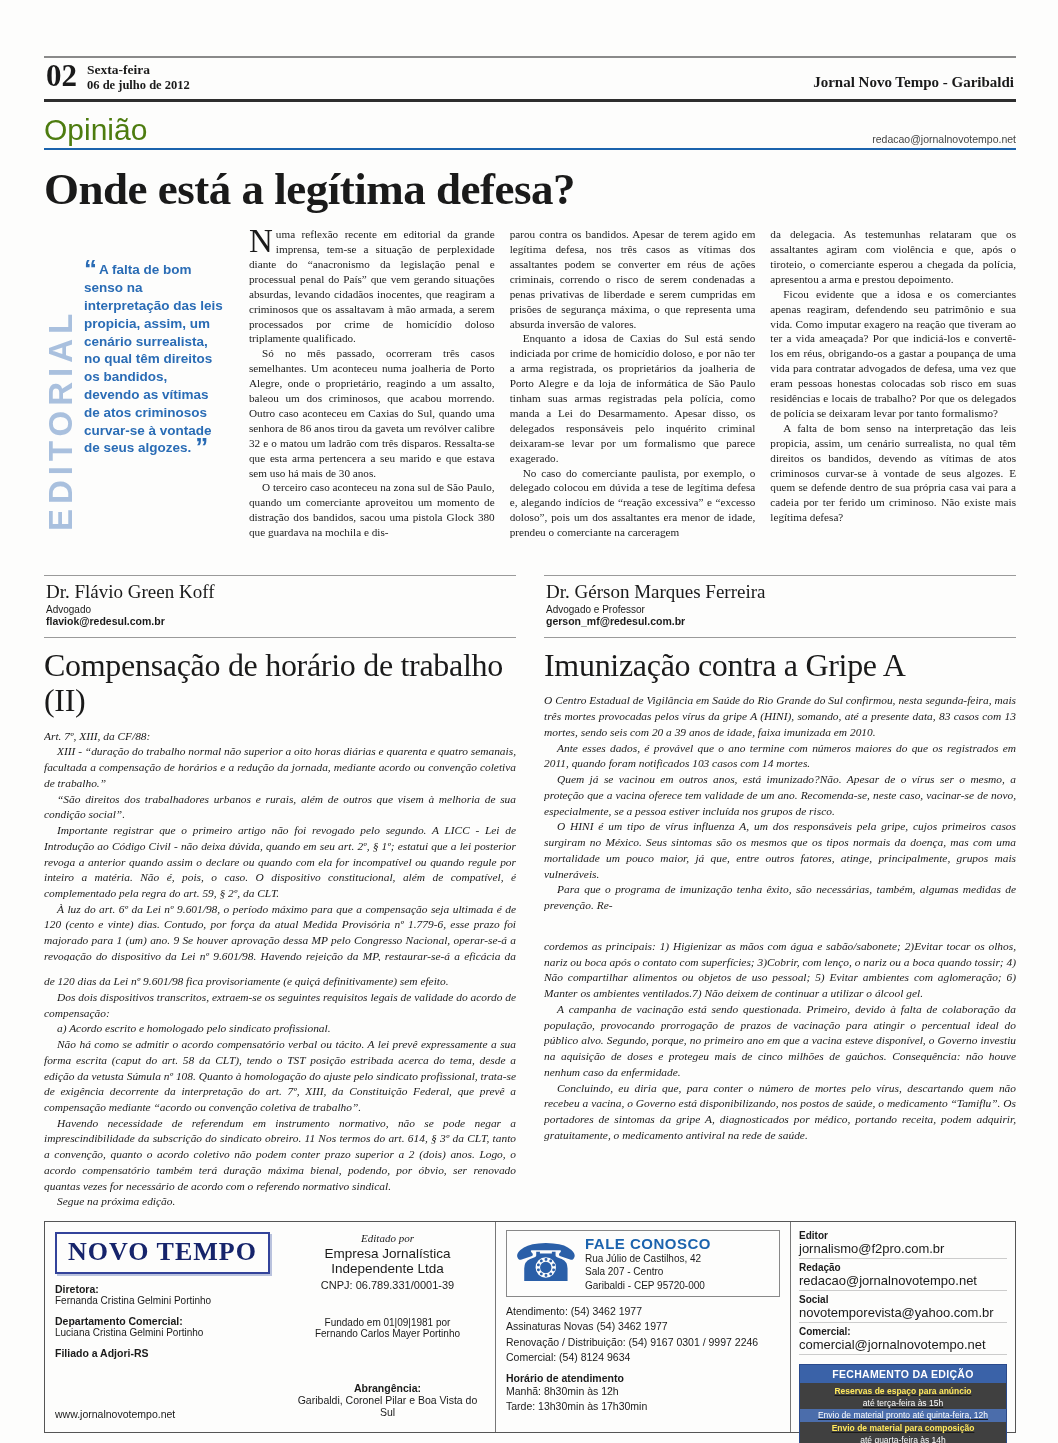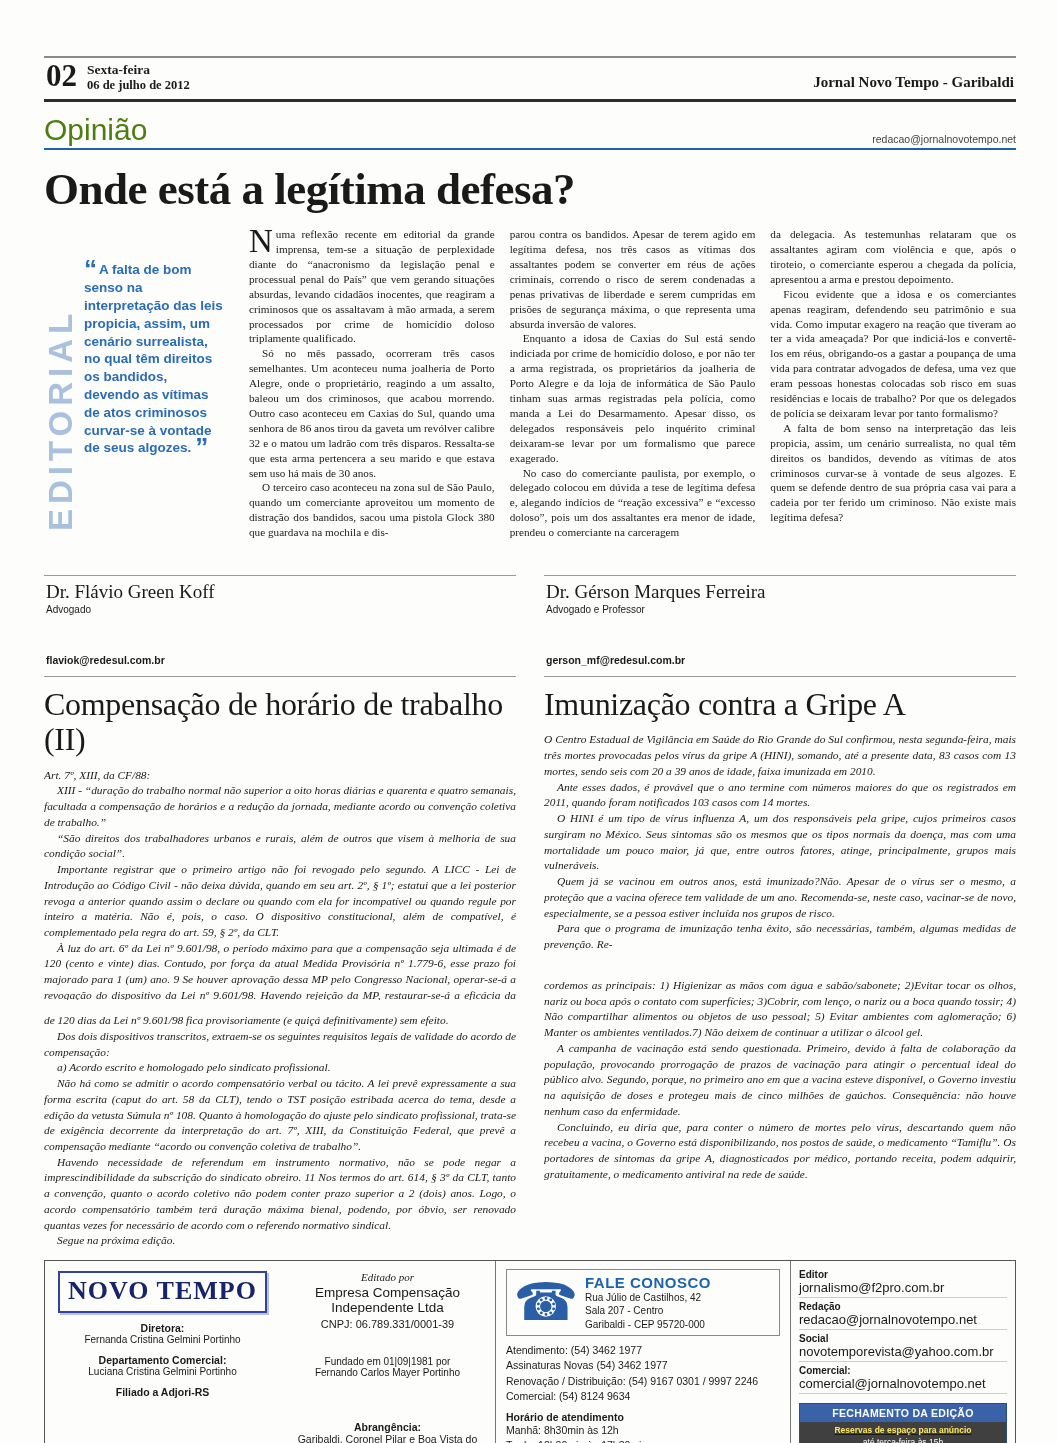--- a/index.html
+++ b/index.html
@@ -41,32 +41,32 @@
   .body-col p { text-indent: 13px; }
   .body-col p:first-child { text-indent: 0; }
   .dropcap p:first-child::first-letter { font-size: 33px; float:left;
     line-height: .83; padding: 1px 3px 0 0; }
   
   .bylines-row { display:flex; gap: 28px; margin-top: 12px; }
   .byline { flex:1; border-top: 1px solid #9a9a9a; border-bottom: 1px solid #9a9a9a;
     padding: 5px 2px 10px; }
   .byline-name { font-size: 19px; }
   .byline-role { font-family:"Liberation Sans",sans-serif; font-size: 10px; margin-top:1px; }
-  .byline-email { font-family:"Liberation Sans",sans-serif; font-size: 10.5px; font-weight:bold;margin-top:39px; }
+  .byline-email { font-family:"Liberation Sans",sans-serif; font-size: 10.5px; font-weight:bold; }
   
   .articles-row { display:flex; gap: 28px; margin-top: 10px; }
   .article { flex:1; }
   .article-headline { font-size: 32px; font-weight: normal; letter-spacing:-.3px;
     margin-bottom: 10px; line-height:1.1; }
   .article-body { display:flex; gap: 13px; height: 478px; overflow:hidden;flex-direction:column; }
   .article-body .body-col { font-style: italic; font-size: 11.4px; line-height: 1.38; }
   
   .masthead-box { border: 1px solid #555; margin-top: 14px; display:flex;
     height: 212px; font-family:"Liberation Sans",sans-serif; }
-  .f-col { padding: 10px 10px; align-items: center; }
+  .f-col { padding: 10px 10px; }
   .f-col1 { flex: 0 0 235px; display:flex; flex-direction:column; }
   .logo-box { border: 2px solid #33439a; padding: 5px 8px 7px; text-align:center;
     box-shadow: 2px 2px 0 #b9c2dd; }
   .logo-text { font-family:"Liberation Serif",serif; font-weight:bold; font-size: 26px;
     letter-spacing: 1px; color:#16246b; line-height:1; }
   .f-label { font-weight:bold; font-size: 10.5px; margin-top: 9px; }
   .f-value { font-size: 10px; }
   .f-website { margin-top:auto; font-size: 10.5px; padding-bottom:2px; }
   .f-col2 { flex: 0 0 215px; text-align:center; display:flex; flex-direction:column; }
   .edited-label { font-style: italic; font-size: 11px; font-family:"Liberation Serif",serif; }
@@ -175,22 +175,22 @@
             <p>Segue na próxima edição.</p>
           </div>
       </div>
     </article>
     <article class="article">
       <h3 class="article-headline">Imunização contra a Gripe A</h3>
       <div class="article-body">
         <div class="body-col">
             <p>O Centro Estadual de Vigilância em Saúde do Rio Grande do Sul confirmou, nesta segunda-feira, mais três mortes provocadas pelos vírus da gripe A (HINI), somando, até a presente data, 83 casos com 13 mortes, sendo seis com 20 a 39 anos de idade, faixa imunizada em 2010.</p>
             <p>Ante esses dados, é provável que o ano termine com números maiores do que os registrados em 2011, quando foram notificados 103 casos com 14 mortes.</p>
+            <p>Quem já se vacinou em outros anos, está imunizado?Não. Apesar de o vírus ser o mesmo, a proteção que a vacina oferece tem validade de um ano. Recomenda-se, neste caso, vacinar-se de novo, especialmente, se a pessoa estiver incluída nos grupos de risco.</p>
             <p>O HINI é um tipo de vírus influenza A, um dos responsáveis pela gripe, cujos primeiros casos surgiram no México. Seus sintomas são os mesmos que os tipos normais da doença, mas com uma mortalidade um pouco maior, já que, entre outros fatores, atinge, principalmente, grupos mais vulneráveis.</p>
-            <p>Quem já se vacinou em outros anos, está imunizado?Não. Apesar de o vírus ser o mesmo, a proteção que a vacina oferece tem validade de um ano. Recomenda-se, neste caso, vacinar-se de novo, especialmente, se a pessoa estiver incluída nos grupos de risco.</p>
             <p>Para que o programa de imunização tenha êxito, são necessárias, também, algumas medidas de prevenção. Re-</p>
           </div>
         <div class="body-col">
             <p>cordemos as principais: 1) Higienizar as mãos com água e sabão/sabonete; 2)Evitar tocar os olhos, nariz ou boca após o contato com superfícies; 3)Cobrir, com lenço, o nariz ou a boca quando tossir; 4) Não compartilhar alimentos ou objetos de uso pessoal; 5) Evitar ambientes com aglomeração; 6) Manter os ambientes ventilados.7) Não deixem de continuar a utilizar o álcool gel.</p>
             <p>A campanha de vacinação está sendo questionada. Primeiro, devido à falta de colaboração da população, provocando prorrogação de prazos de vacinação para atingir o percentual ideal do público alvo. Segundo, porque, no primeiro ano em que a vacina esteve disponível, o Governo investiu na aquisição de doses e protegeu mais de cinco milhões de gaúchos. Consequência: não houve nenhum caso da enfermidade.</p>
             <p>Concluindo, eu diria que, para conter o número de mortes pelo vírus, descartando quem não recebeu a vacina, o Governo está disponibilizando, nos postos de saúde, o medicamento “Tamiflu”. Os portadores de sintomas da gripe A, diagnosticados por médico, portando receita, podem adquirir, gratuitamente, o medicamento antiviral na rede de saúde.</p>
           </div>
       </div>
     </article>
   </div>
@@ -204,21 +204,21 @@
       <div class="f-label">Diretora:</div>
       <div class="f-value">Fernanda Cristina Gelmini Portinho</div>
       <div class="f-label">Departamento Comercial:</div>
       <div class="f-value">Luciana Cristina Gelmini Portinho</div>
       <div class="f-label">Filiado a Adjori-RS</div>
       <div class="f-website">www.jornalnovotempo.net</div>
     </div>
 
     <div class="f-col f-col2">
       <div class="edited-label">Editado por</div>
-      <div class="company">Empresa Compensação
+      <div class="company">Empresa Jornalística
 Independente Ltda</div>
       <div class="cnpj">CNPJ: 06.789.331/0001-39</div>
       <div class="founded">Fundado em 01|09|1981 por
 Fernando Carlos Mayer Portinho</div>
       <div class="coverage-label">Abrangência:</div>
       <div class="coverage">Garibaldi, Coronel Pilar e Boa Vista do Sul</div>
     </div>
 
     <div class="f-col3">
       <div class="contact-top">

